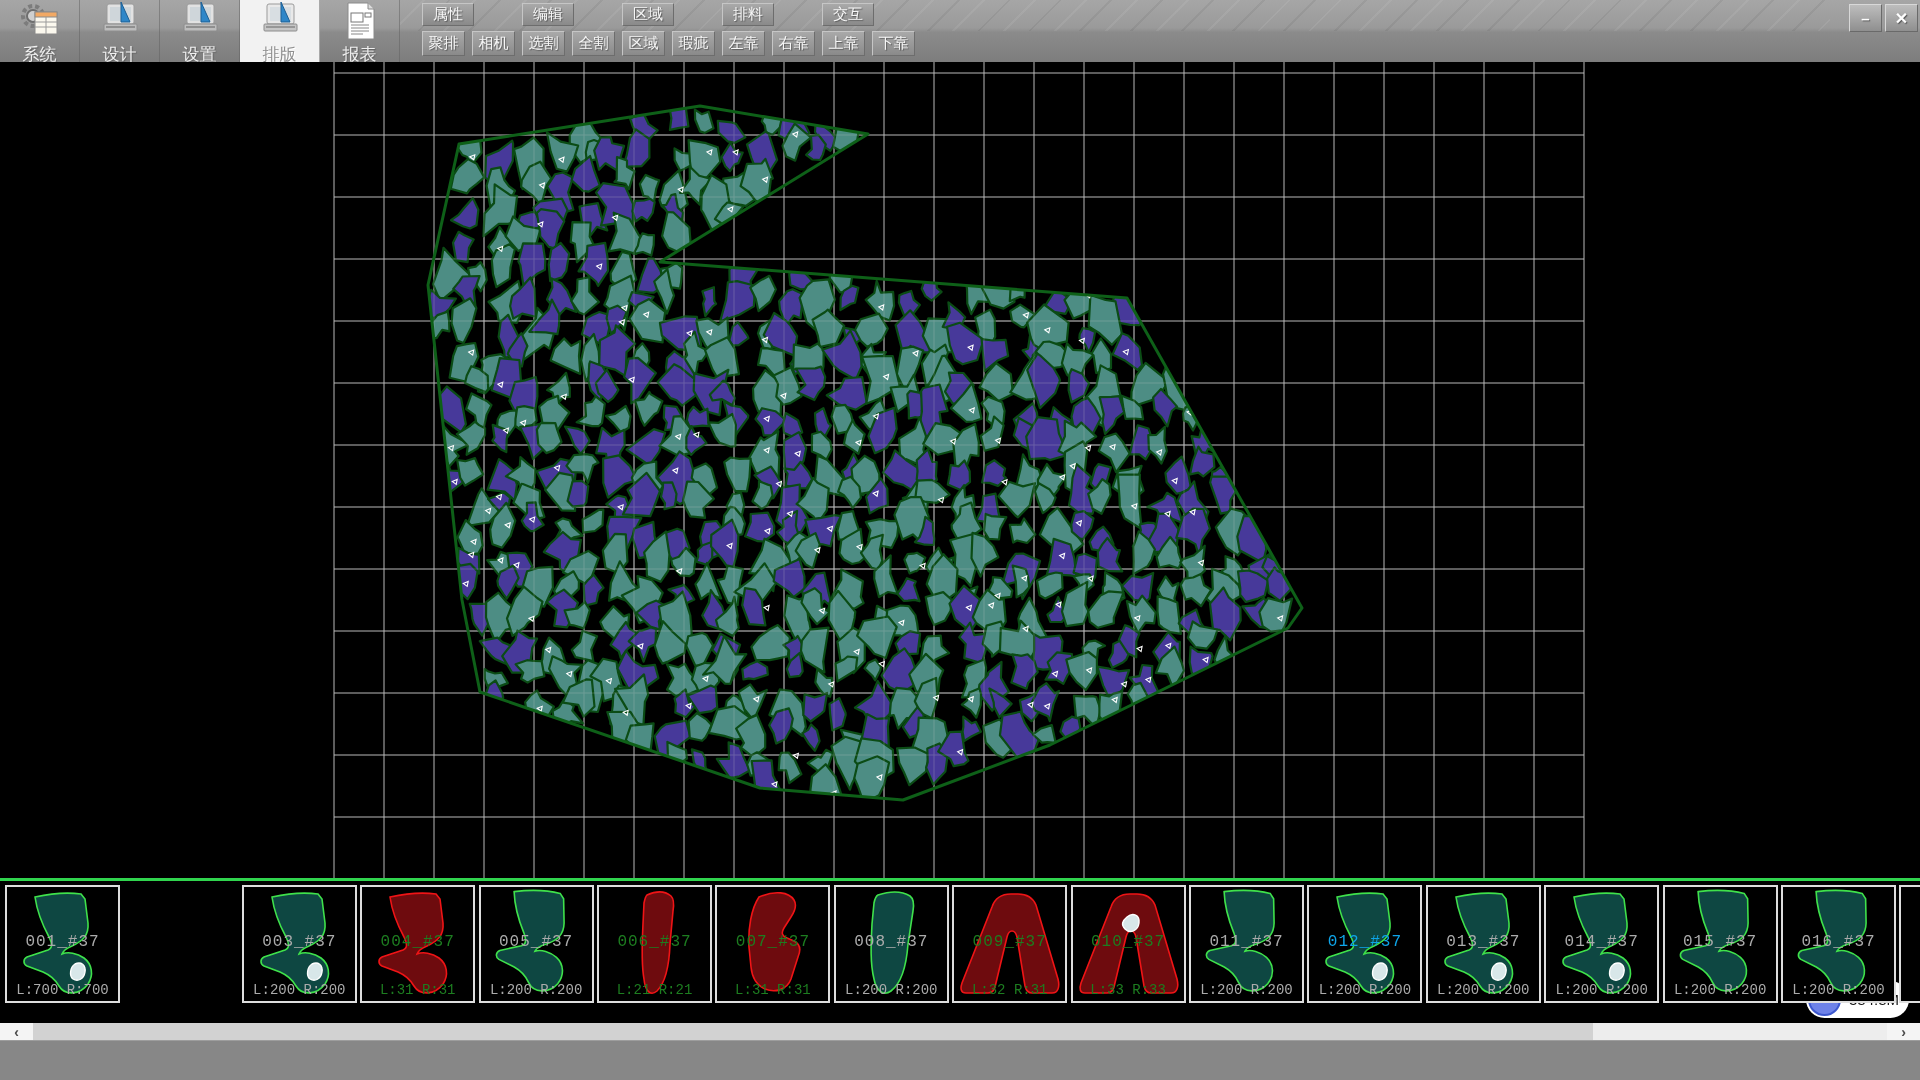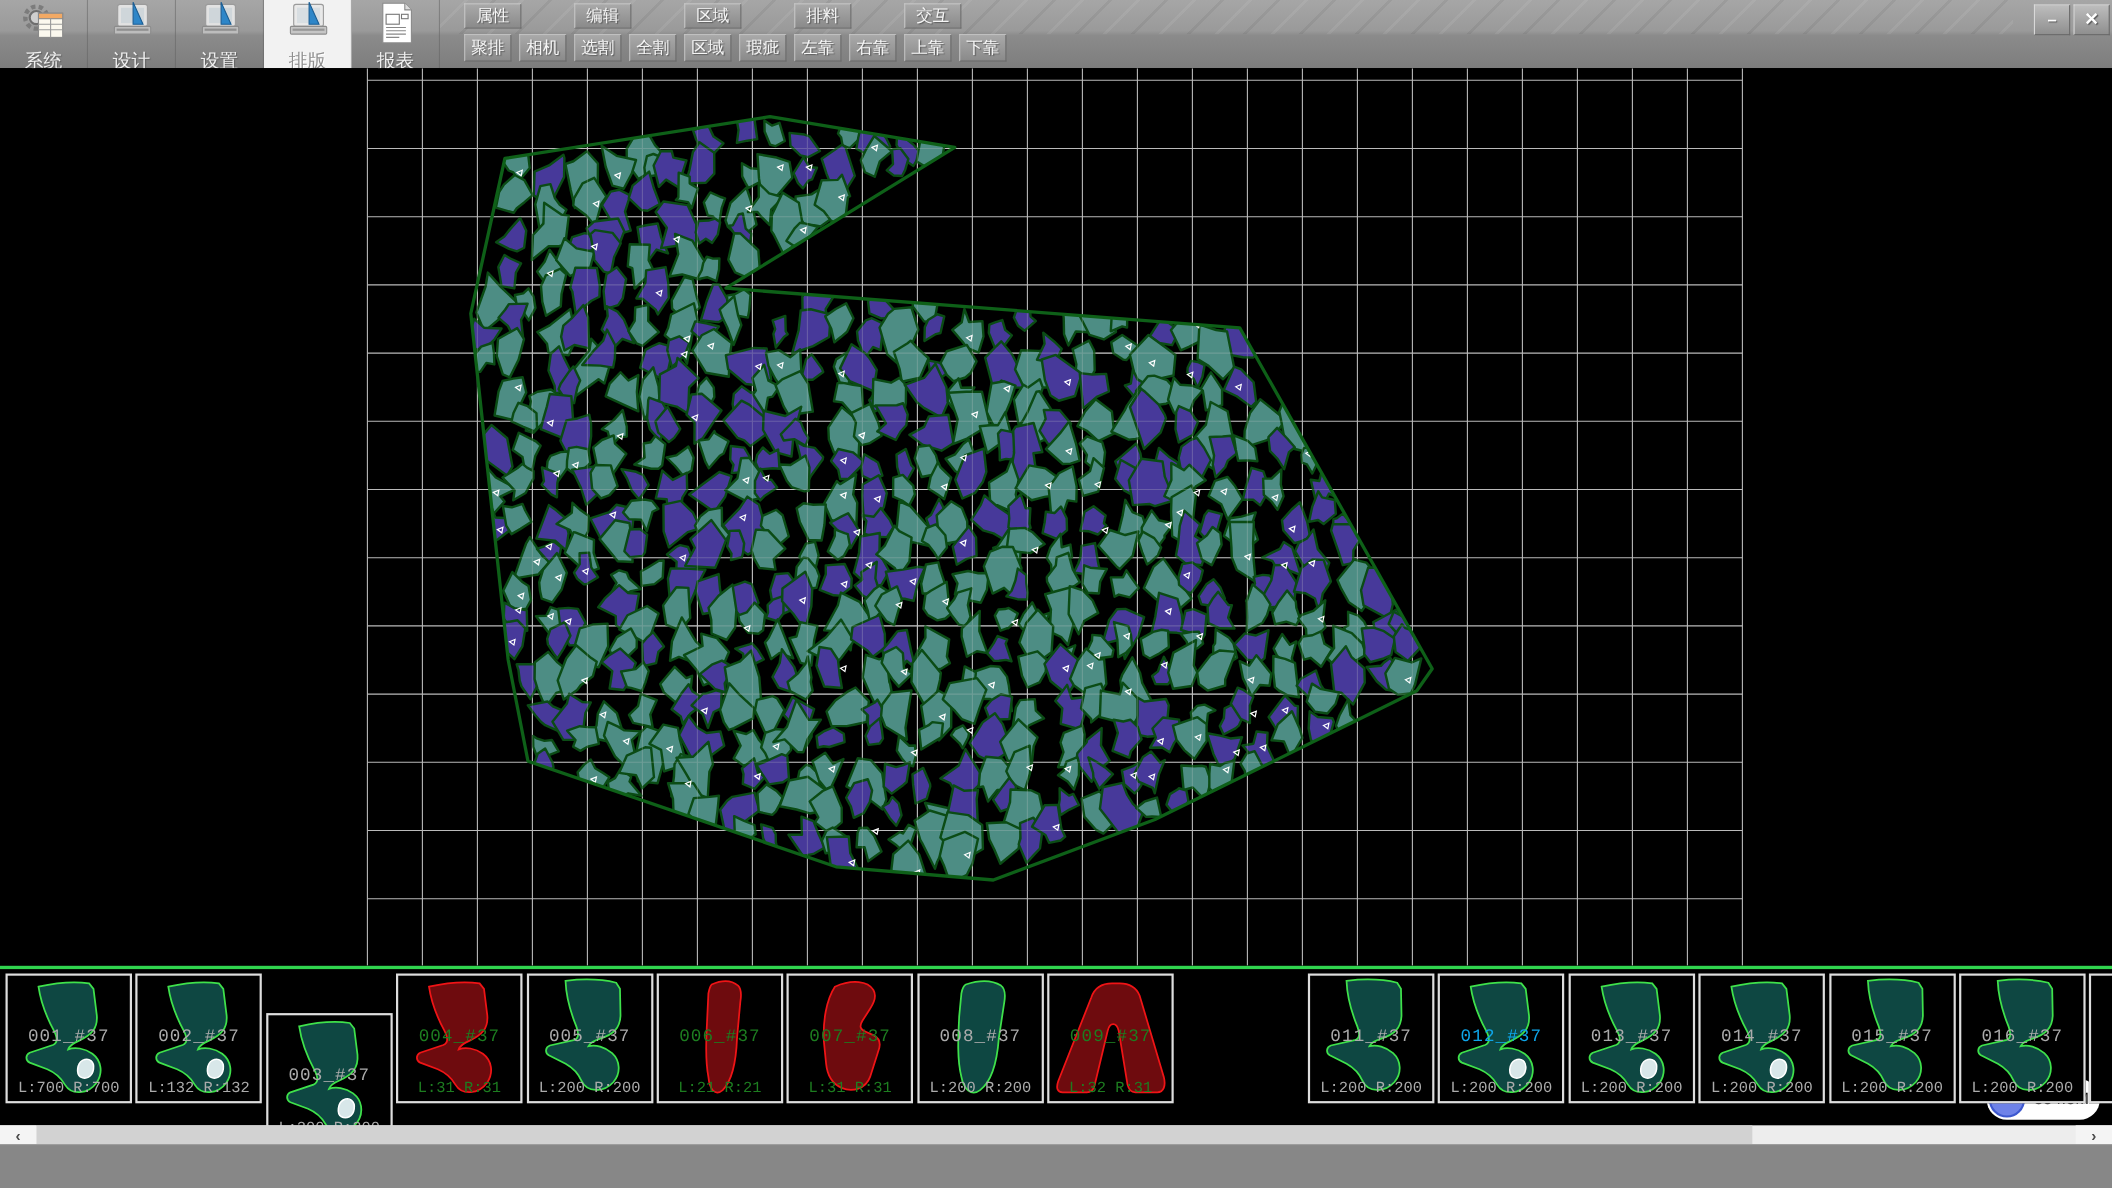--- a/index.html
+++ b/index.html
@@ -869,37 +869,27 @@
 <div class="cell" style="left: 5px;">
       <svg width="111" height="114" viewBox="0 0 111 114">
         <g transform="translate(8,2)">
           <path d="M20,8 C38,4 52,3 66,5 L70,10 L73,34 C74,46 68,52 57,57 C51,59.5 48,62 47,65 C53,62.5 62,64 69,69 C77,75 79,86 73,95 C65,106 50,107 44,97 C40,90 35,86 28,83 L12,77 C8,75 8,70 12,68 L33,61 C38,59 37,54 34,48 C27,35 22,22 20,8 Z" fill="#0e4742" stroke="#3fe14b" stroke-width="1.6"></path>
           <path d="M60,75 C66,72 71,76 70,83 C69,90 63,93 58,90 C54,87 55,78 60,75 Z" fill="#d8e7e9" stroke="#ffffff" stroke-width="1.4"></path>
         </g>
       </svg>
       <div class="cell-label" style="color:#ababab">001_#37</div>
       <div class="cell-lr" style="color:#ababab">L:700 R:700</div>
     </div>
-    <div class="cell" style="left: 123.4px;">
+    <div class="cell" style="left: 241.8px;">
       <svg width="111" height="114" viewBox="0 0 111 114">
         <g transform="translate(8,2)">
           <path d="M20,8 C38,4 52,3 66,5 L70,10 L73,34 C74,46 68,52 57,57 C51,59.5 48,62 47,65 C53,62.5 62,64 69,69 C77,75 79,86 73,95 C65,106 50,107 44,97 C40,90 35,86 28,83 L12,77 C8,75 8,70 12,68 L33,61 C38,59 37,54 34,48 C27,35 22,22 20,8 Z" fill="#0e4742" stroke="#3fe14b" stroke-width="1.6"></path>
           <path d="M60,75 C66,72 71,76 70,83 C69,90 63,93 58,90 C54,87 55,78 60,75 Z" fill="#d8e7e9" stroke="#ffffff" stroke-width="1.4"></path>
         </g>
       </svg>
-      <div class="cell-label" style="color:#ababab">002_#37</div>
-      <div class="cell-lr" style="color:#ababab">L:132 R:132</div>
-    </div>
-    <div class="cell" style="left: 241.8px; margin-top: 36px;">
-      <svg width="111" height="114" viewBox="0 0 111 114">
-        <g transform="translate(8,2)">
-          <path d="M20,8 C38,4 52,3 66,5 L70,10 L73,34 C74,46 68,52 57,57 C51,59.5 48,62 47,65 C53,62.5 62,64 69,69 C77,75 79,86 73,95 C65,106 50,107 44,97 C40,90 35,86 28,83 L12,77 C8,75 8,70 12,68 L33,61 C38,59 37,54 34,48 C27,35 22,22 20,8 Z" fill="#0e4742" stroke="#3fe14b" stroke-width="1.6"></path>
-          <path d="M60,75 C66,72 71,76 70,83 C69,90 63,93 58,90 C54,87 55,78 60,75 Z" fill="#d8e7e9" stroke="#ffffff" stroke-width="1.4"></path>
-        </g>
-      </svg>
       <div class="cell-label" style="color:#ababab">003_#37</div>
       <div class="cell-lr" style="color:#ababab">L:200 R:200</div>
     </div>
     <div class="cell" style="left: 360.2px;">
       <svg width="111" height="114" viewBox="0 0 111 114">
         <g transform="translate(8,2)">
           <path d="M20,8 C38,4 52,3 66,5 L70,10 L73,34 C74,46 68,52 57,57 C51,59.5 48,62 47,65 C53,62.5 62,64 69,69 C77,75 79,86 73,95 C65,106 50,107 44,97 C40,90 35,86 28,83 L12,77 C8,75 8,70 12,68 L33,61 C38,59 37,54 34,48 C27,35 22,22 20,8 Z" fill="#6e0b0e" stroke="#ef1416" stroke-width="1.6"></path>
         </g>
       </svg>
       <div class="cell-label" style="color:#1d7d20">004_#37</div>
@@ -942,20 +932,30 @@
       <div class="cell-lr" style="color:#ababab">L:200 R:200</div>
     </div>
     <div class="cell" style="left: 952.2px;">
       <svg width="111" height="114" viewBox="0 0 111 114">
         <g transform="translate(4,2)">
           <path d="M30,104 L8,104 C3,104 2,100 4,94 L34,18 C37,9 44,5 53,5 L60,5 C69,5 75,9 78,16 L100,90 C102,98 100,104 94,104 L74,104 C70,104 68,101 67,97 L59,48 C57,40 51,40 49,48 L37,98 C36,102 34,104 30,104 Z" fill="#6e0b0e" stroke="#ef1416" stroke-width="1.6"></path>
         </g>
       </svg>
       <div class="cell-label" style="color:#1d7d20">009_#37</div>
       <div class="cell-lr" style="color:#1d7d20">L:32 R:31</div>
+    </div>
+    <div class="cell" style="left: 1070.6px;">
+      <svg width="111" height="114" viewBox="0 0 111 114">
+        <g transform="translate(4,2)">
+          <path d="M30,104 L8,104 C3,104 2,100 4,94 L34,18 C37,9 44,5 53,5 L60,5 C69,5 75,9 78,16 L100,90 C102,98 100,104 94,104 L74,104 C70,104 68,101 67,97 L59,48 C57,40 51,40 49,48 L37,98 C36,102 34,104 30,104 Z" fill="#6e0b0e" stroke="#ef1416" stroke-width="1.6"></path>
+          <path d="M50,28 C56,23 63,26 62,34 C61,42 53,45 48,40 C44,36 45,32 50,28 Z" fill="#d8e7e9" stroke="#ffffff" stroke-width="1.4"></path>
+        </g>
+      </svg>
+      <div class="cell-label" style="color:#1d7d20">010_#37</div>
+      <div class="cell-lr" style="color:#1d7d20">L:33 R:33</div>
     </div>
     <div class="cell" style="left: 1189px;">
       <svg width="111" height="114" viewBox="0 0 111 114">
         <g transform="translate(8,0) rotate(6 55 55)">
           <path d="M20,8 C38,4 52,3 66,5 L70,10 L73,34 C74,46 68,52 57,57 C51,59.5 48,62 47,65 C53,62.5 62,64 69,69 C77,75 79,86 73,95 C65,106 50,107 44,97 C40,90 35,86 28,83 L12,77 C8,75 8,70 12,68 L33,61 C38,59 37,54 34,48 C27,35 22,22 20,8 Z" fill="#0e4742" stroke="#3fe14b" stroke-width="1.6"></path>
         </g>
       </svg>
       <div class="cell-label" style="color:#ababab">011_#37</div>
       <div class="cell-lr" style="color:#ababab">L:200 R:200</div>
     </div>

